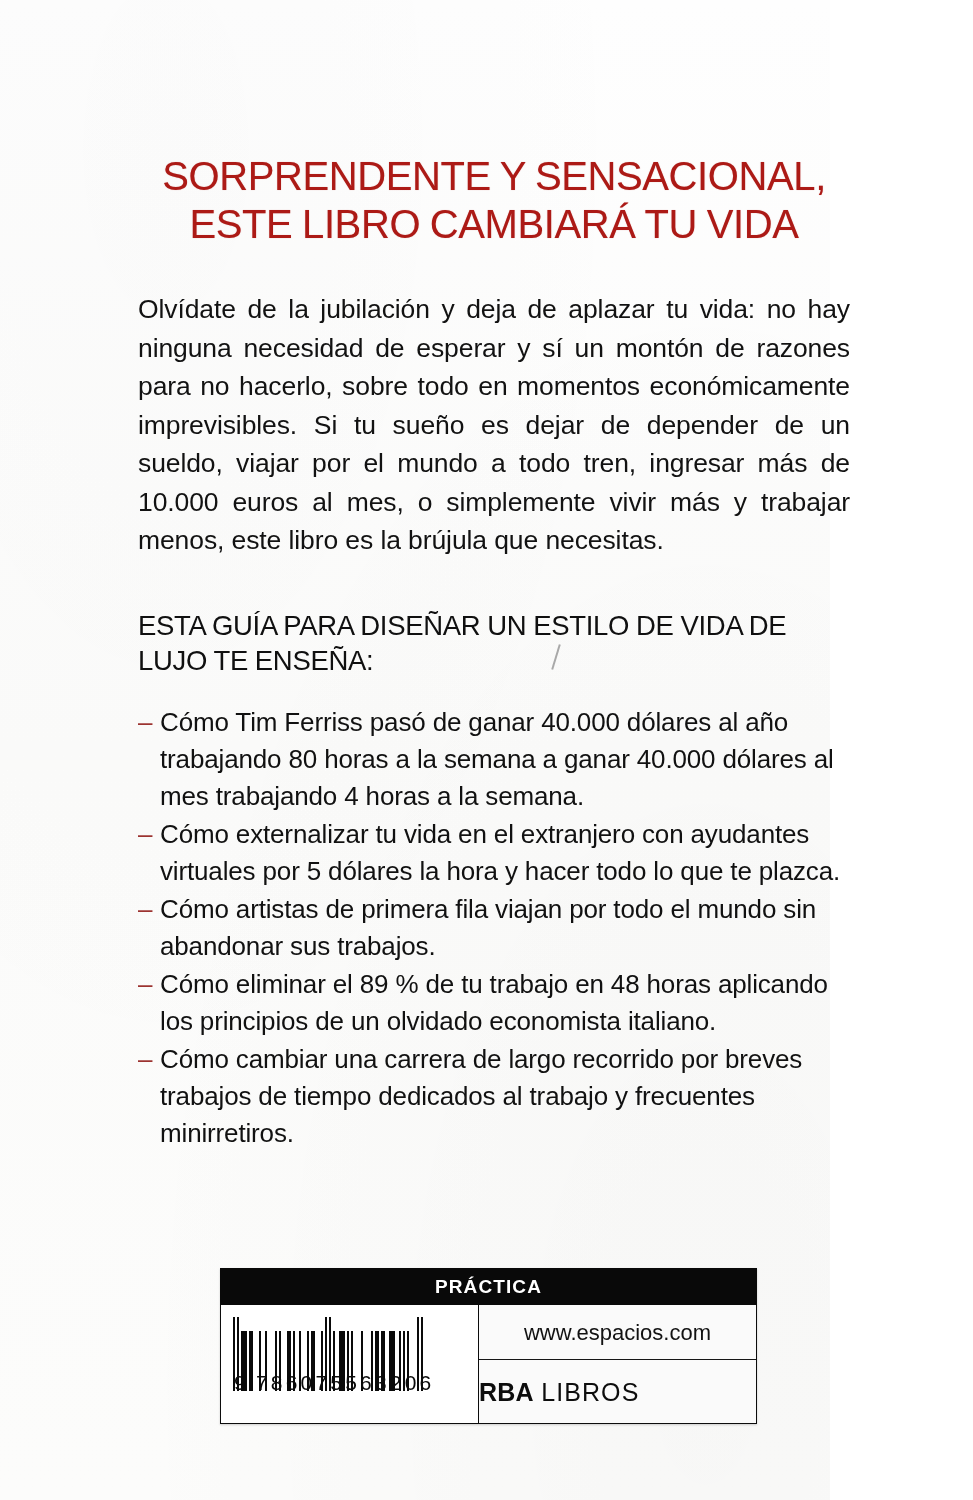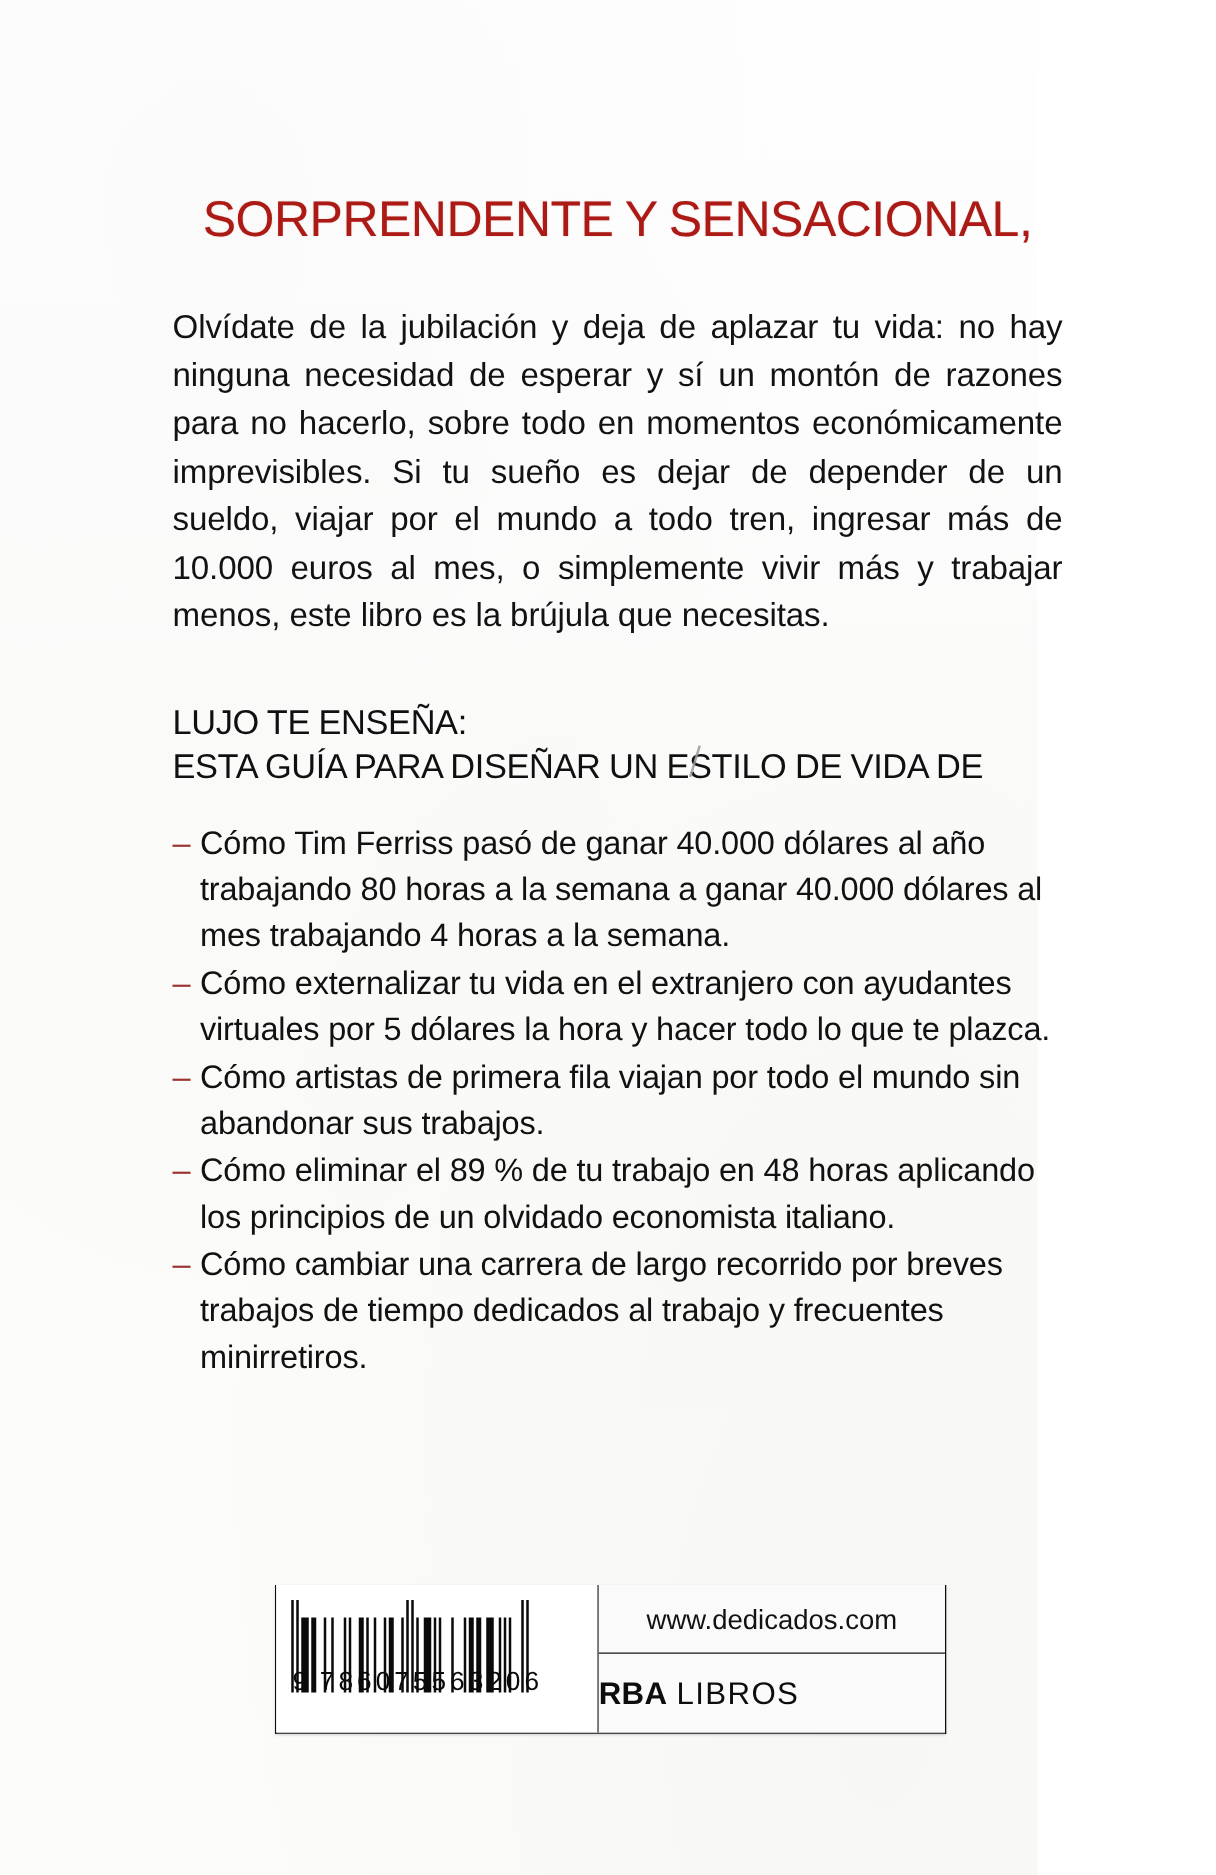--- a/index.html
+++ b/index.html
@@ -216,27 +216,28 @@
 </head>
 <body>
 
 <div class="page">
   <div class="paper-tint"></div>
 
   <div class="content">
 
     <div class="headline">
       <span class="hl-line">SORPRENDENTE Y SENSACIONAL,</span>
+      <span class="hl-line">ESTE LIBRO CAMBIARÁ TU VIDA</span>
     </div>
 
     <p class="lede">Olvídate de la jubilación y deja de aplazar tu vida: no hay ninguna necesidad de esperar y sí un montón de razones para no hacerlo, sobre todo en momentos económicamente imprevisibles. Si tu sueño es dejar de depender de un sueldo, viajar por el mundo a todo tren, ingresar más de 10.000 euros al mes, o simplemente vivir más y trabajar menos, este libro es la brújula que necesitas.</p>
 
     <div class="subhead">
+      <span class="sh-line">ESTA GUÍA PARA DISEÑAR UN ESTILO DE VIDA DE</span>
       <span class="sh-line">LUJO TE ENSEÑA:</span>
-      <span class="sh-line">ESTA GUÍA PARA DISEÑAR UN ESTILO DE VIDA DE</span>
       <span class="stray-slash"></span>
     </div>
 
     <ul class="bullets">
       <li class="bullet">
         <span class="bullet-dash">–</span>
         <span class="bullet-text">Cómo Tim Ferriss pasó de ganar 40.000 dólares al año trabajando 80 horas a la semana a ganar 40.000 dólares al mes trabajando 4 horas a la semana.</span>
       </li>
       <li class="bullet">
         <span class="bullet-dash">–</span>
@@ -252,20 +253,21 @@
       </li>
       <li class="bullet">
         <span class="bullet-dash">–</span>
         <span class="bullet-text">Cómo cambiar una carrera de largo recorrido por breves trabajos de tiempo dedicados al trabajo y frecuentes minirretiros.</span>
       </li>
     </ul>
 
   </div>
 
   <div class="footer-block">
+    <div class="practica-bar">PRÁCTICA</div>
     <div class="footer-cols">
       <div class="barcode-cell">
         <div class="barcode-graphic" id="barcode-graphic">
             <span class="bar" style="width: 2px; height: 74px;"></span>
             <span class="bar spacer" style="width: 2px; height: 74px;"></span>
             <span class="bar" style="width: 2px; height: 74px;"></span>
             <span class="bar spacer" style="width: 2px; height: 60px;"></span>
             <span class="bar" style="width: 6px; height: 60px;"></span>
             <span class="bar spacer" style="width: 2px; height: 60px;"></span>
             <span class="bar" style="width: 4px; height: 60px;"></span>
@@ -320,20 +322,20 @@
             <span class="bar spacer" style="width: 8px; height: 60px;"></span>
             <span class="bar" style="width: 2px; height: 74px;"></span>
             <span class="bar spacer" style="width: 2px; height: 74px;"></span>
             <span class="bar" style="width: 2px; height: 74px;"></span>
           </div>
         <span class="barcode-digits">
           <span class="d-lead">9</span><span>786075</span><span>563206</span>
         </span>
       </div>
       <div class="pub-cell">
-        <div class="pub-url">www.dedicados.com</div>
+        <div class="pub-url">www.espacios.com</div>
         <div class="pub-name">
           <span class="rba">RBA</span><span> </span><span class="libros">LIBROS</span>
         </div>
       </div>
     </div>
   </div>
 </div>
 
 </body></html>

